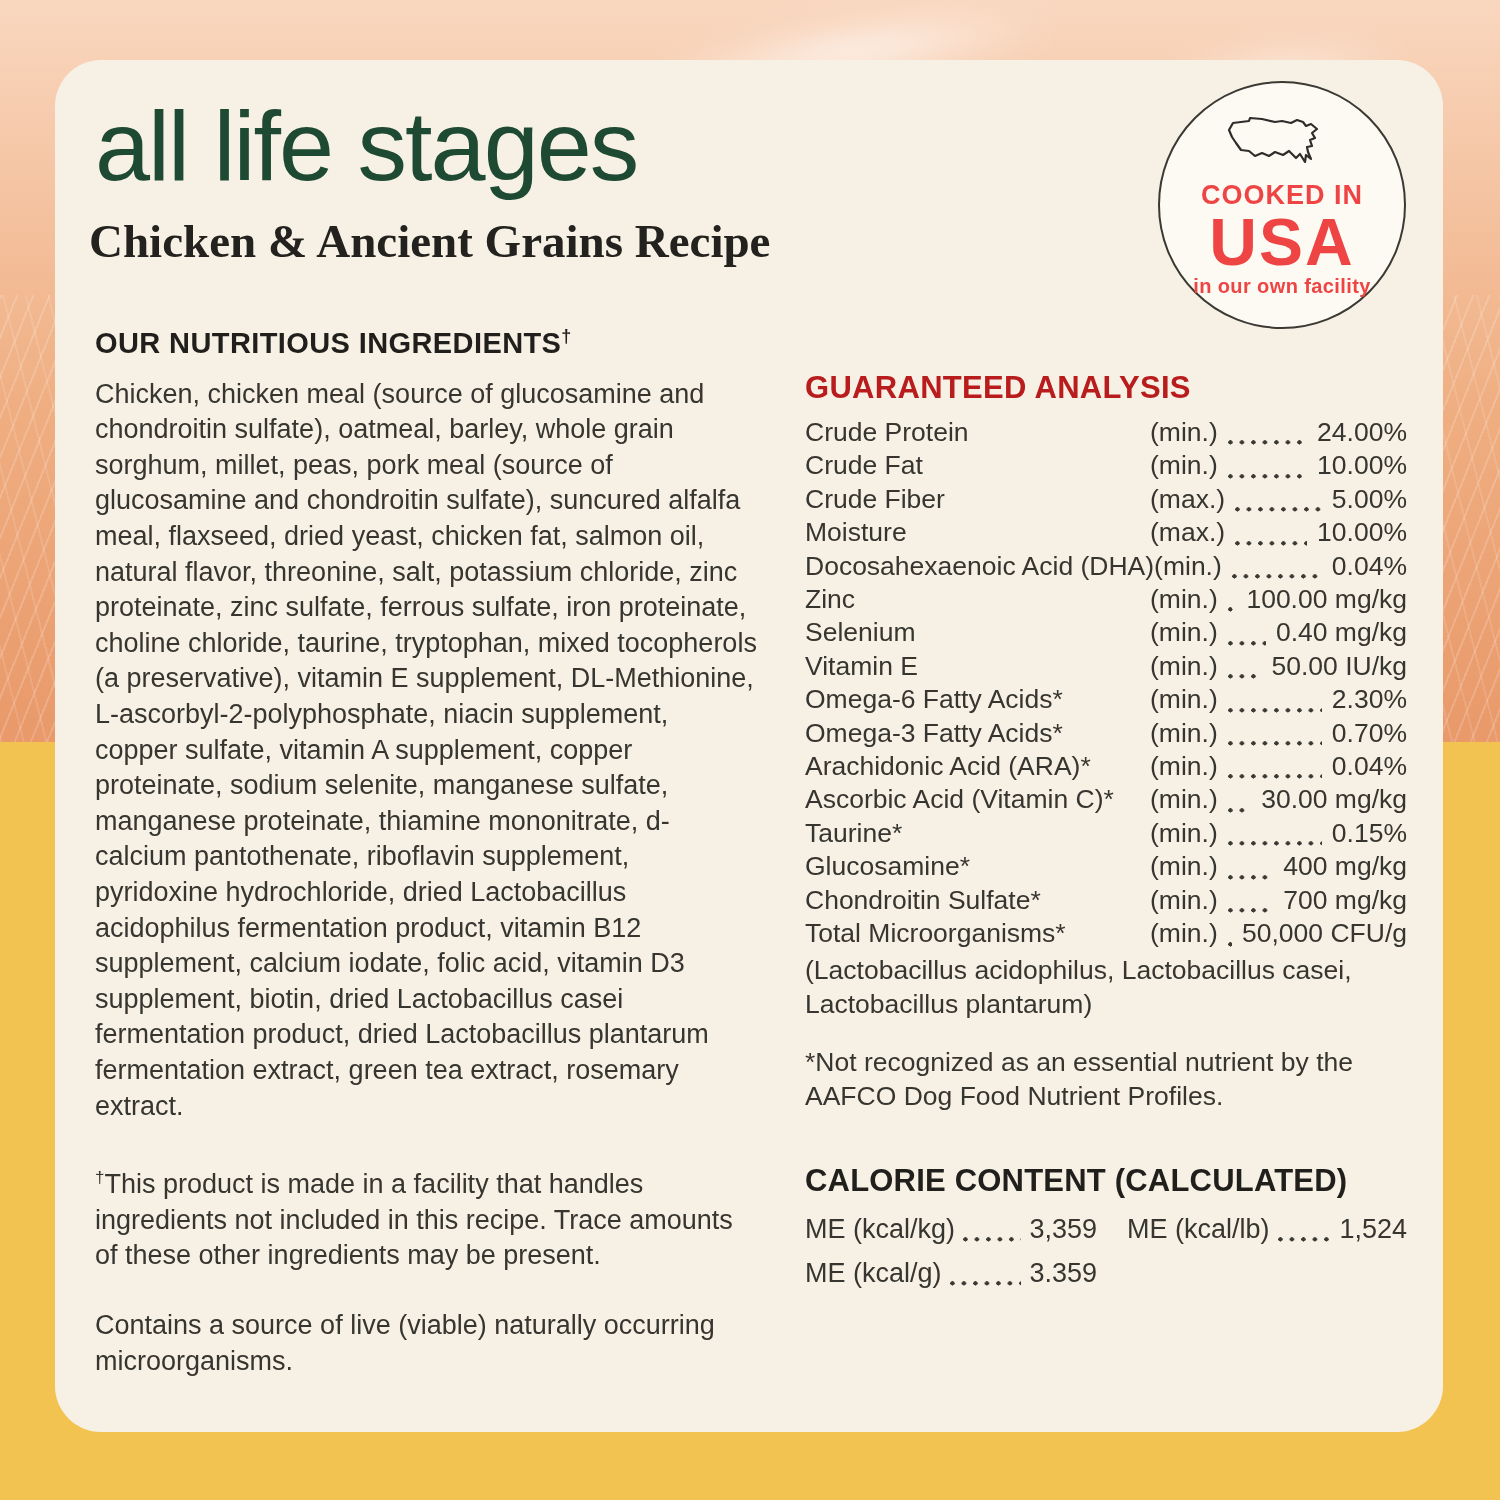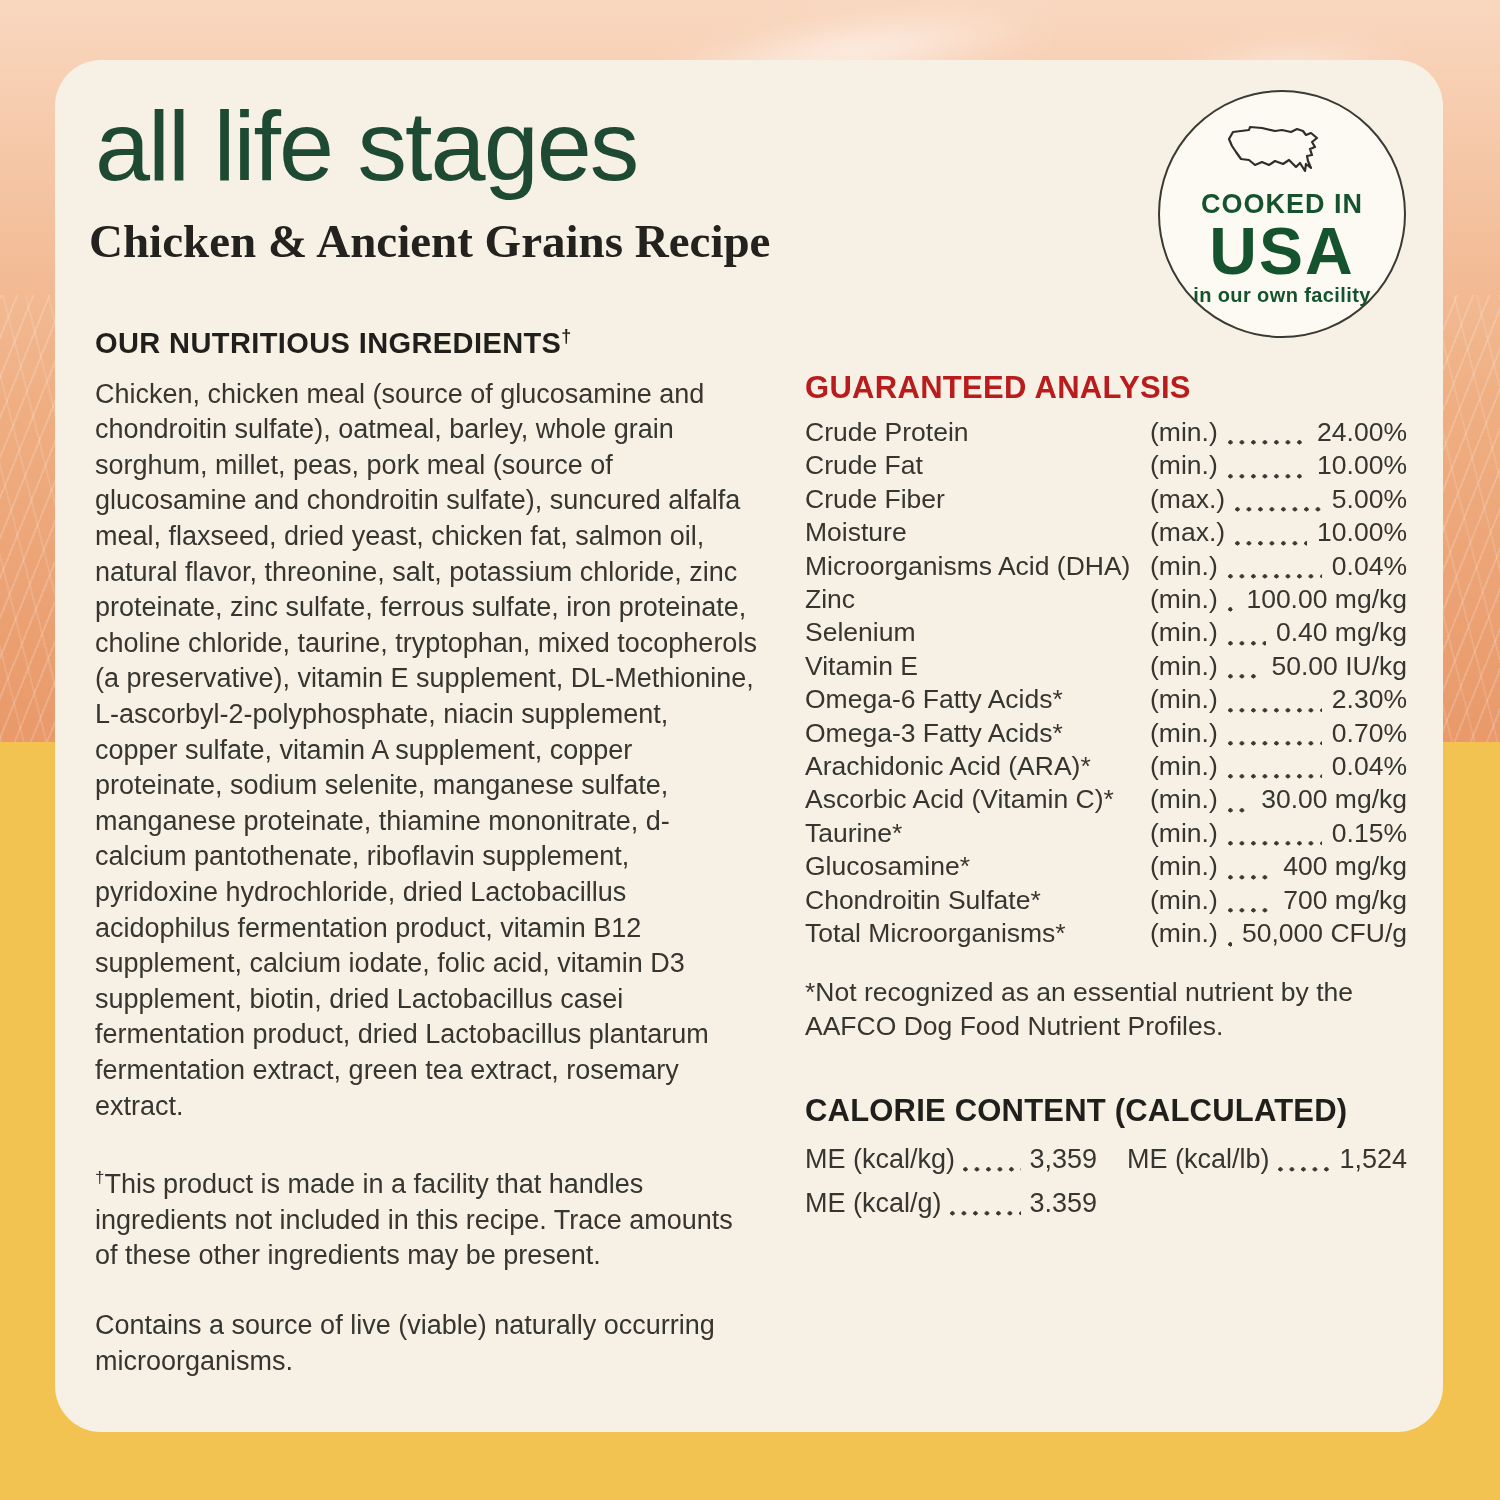--- a/index.html
+++ b/index.html
@@ -27,23 +27,23 @@
     background:#f7f1e5;border-radius:46px;}
 
   
   .title{position:absolute;left:40px;top:36px;
     font-size:99px;font-weight:400;letter-spacing:-2px;color:#1e4a33;line-height:1;}
   .subtitle{position:absolute;left:34px;top:156px;
     font-family:"Liberation Serif","DejaVu Serif",serif;
     font-size:47px;font-weight:700;letter-spacing:0px;color:#23221e;line-height:1.1;}
 
   
-  .badge{position:absolute;left:1103px;top:30px;width:248px;height:248px;border-radius:50%;
+  .badge{position:absolute;left:1103px;top:21px;width:248px;height:248px;border-radius:50%;
     background:#fdfaf3;border:2.5px solid #3a3933;box-sizing:border-box;
-    display:flex;flex-direction:column;align-items:center;justify-content:center;text-align:center;color:#14532d;}
+    display:flex;flex-direction:column;align-items:center;justify-content:center;text-align:center;color:#ef4444;}
   .badge svg{width:122px;height:66px;margin-bottom:2px;}
   .badge .b1{font-size:27px;font-weight:700;letter-spacing:1px;line-height:1.05;}
   .badge .b2{font-size:66px;font-weight:800;letter-spacing:2px;line-height:1.0;}
   .badge .b3{font-size:20px;font-weight:700;letter-spacing:.4px;line-height:1.1;}
 
   
   .col-left{position:absolute;left:40px;top:266px;width:662px;color:#36352f;}
   .h-ing{font-size:29px;font-weight:700;letter-spacing:.4px;color:#201f1c;margin:0;}
   .h-ing sup{font-size:18px;}
   .body-p{font-size:27px;line-height:35.6px;margin:17px 0 0 0;font-weight:400;}
@@ -133,21 +133,21 @@
   </div>
 
   <div class="ga-row">
     <span class="ga-label">Moisture</span>
     <span class="ga-qual">(max.)</span>
     <span class="ga-dots"></span>
     <span class="ga-value">10.00%</span>
   </div>
 
   <div class="ga-row">
-    <span class="ga-label">Microorganisms Acid (DHA)</span>
+    <span class="ga-label">Docosahexaenoic Acid (DHA)</span>
     <span class="ga-qual">(min.)</span>
     <span class="ga-dots"></span>
     <span class="ga-value">0.04%</span>
   </div>
 
   <div class="ga-row">
     <span class="ga-label">Zinc</span>
     <span class="ga-qual">(min.)</span>
     <span class="ga-dots"></span>
     <span class="ga-value">100.00 mg/kg</span>
@@ -216,20 +216,21 @@
     <span class="ga-value">700 mg/kg</span>
   </div>
 
   <div class="ga-row">
     <span class="ga-label">Total Microorganisms*</span>
     <span class="ga-qual">(min.)</span>
     <span class="ga-dots"></span>
     <span class="ga-value">50,000 CFU/g</span>
   </div>
 </div>
+      <div class="ga-organisms">(Lactobacillus acidophilus, Lactobacillus casei, Lactobacillus plantarum)</div>
       <div class="ga-aafco">*Not recognized as an essential nutrient by the AAFCO Dog Food Nutrient Profiles.</div>
 
       <h3 class="h-cal">CALORIE CONTENT (CALCULATED)</h3>
       <div class="cal-grid" id="cal-grid">
   <div class="cal-entry">
     <span class="cal-label">ME (kcal/kg)</span>
     <span class="cal-dots"></span>
     <span class="cal-value">3,359</span>
   </div>
 

